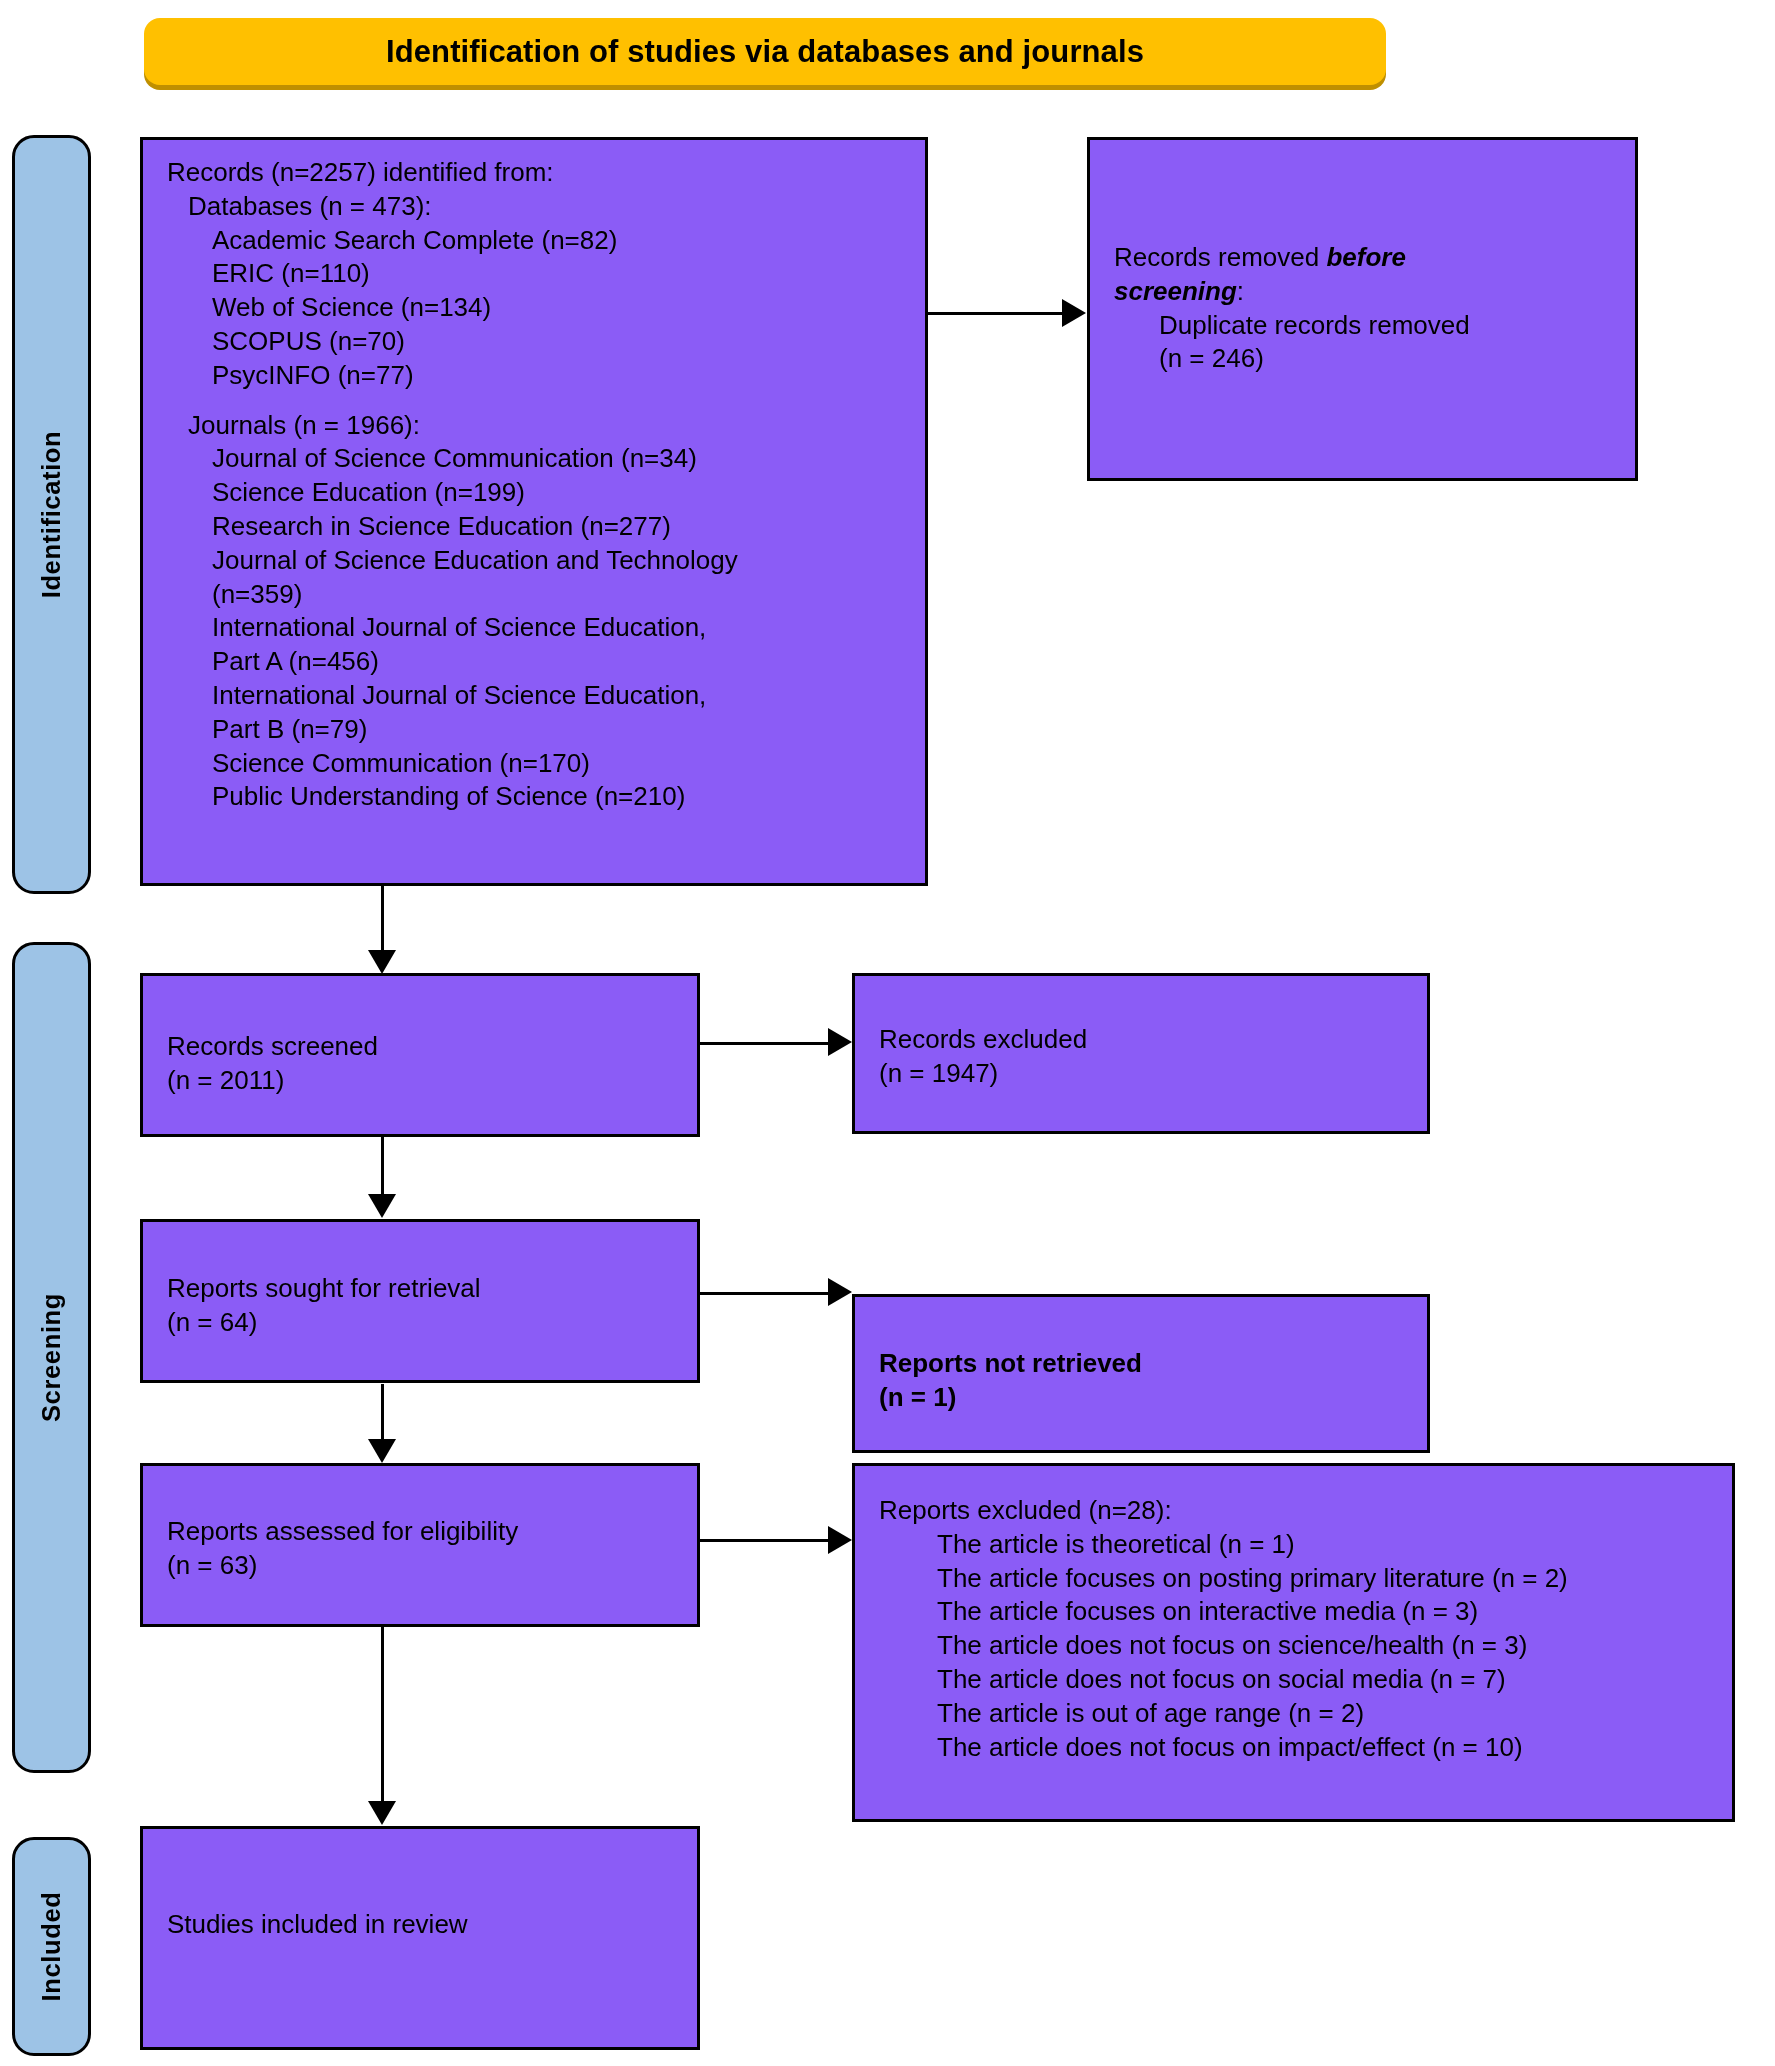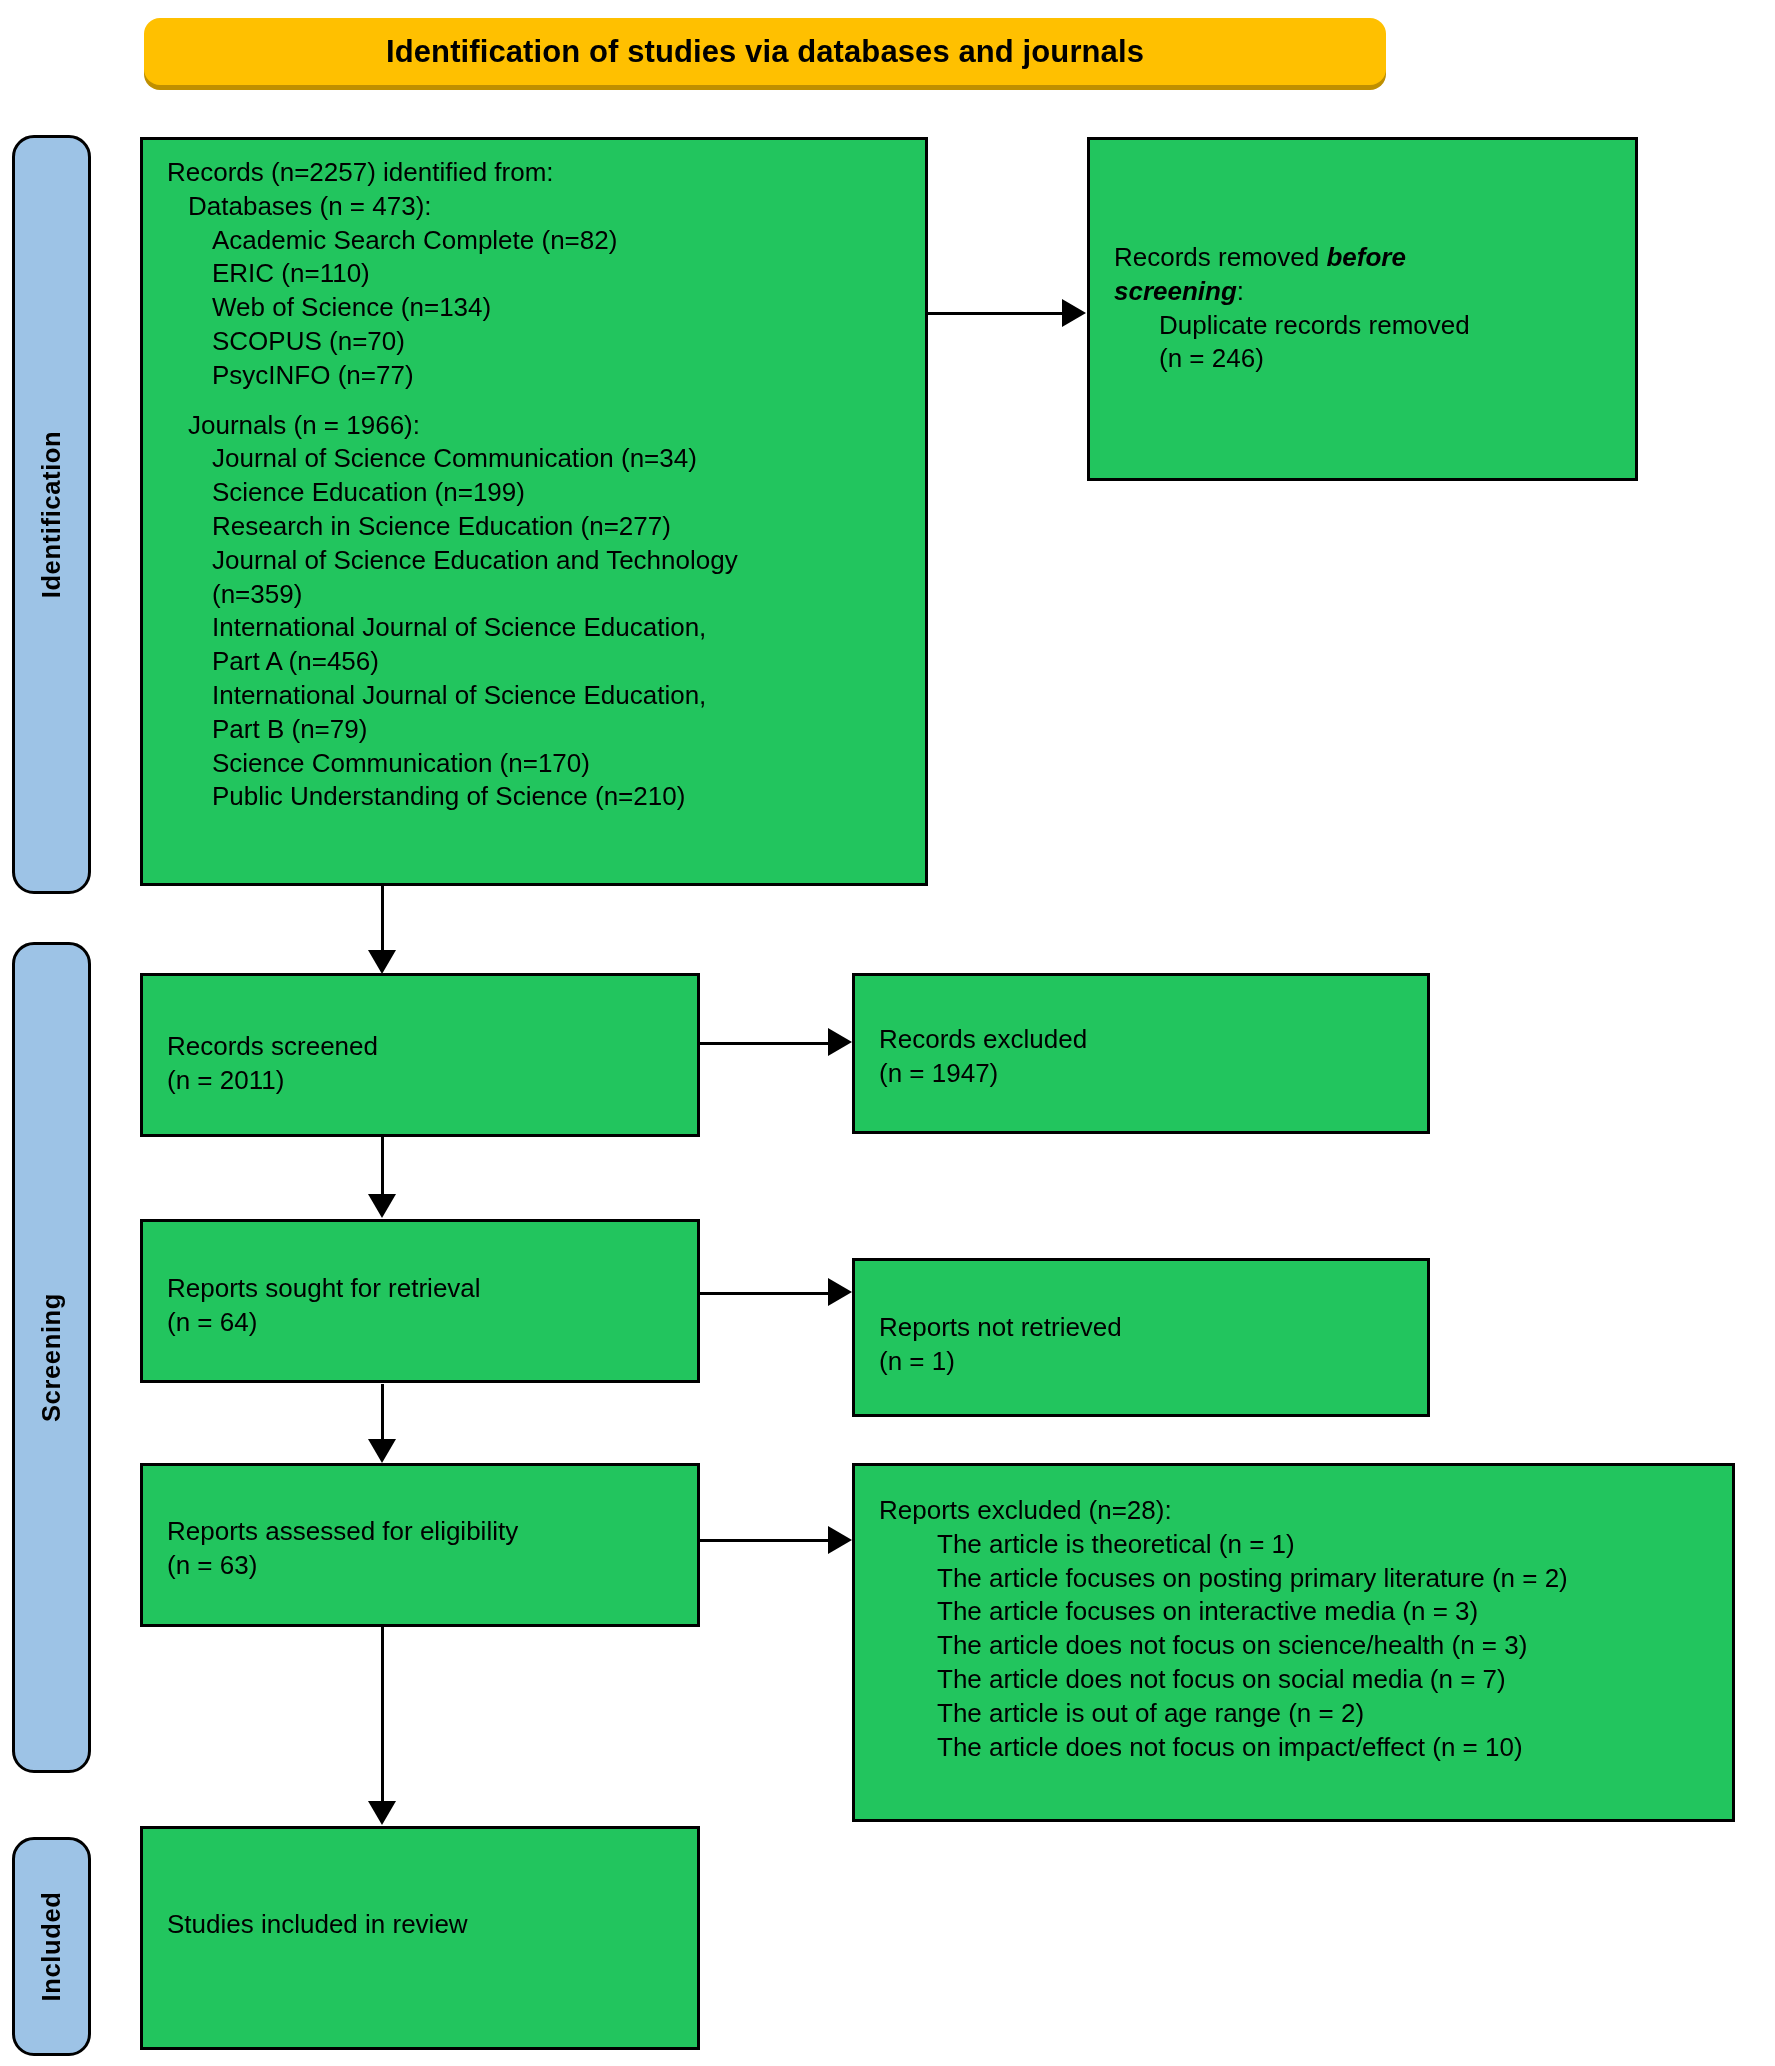--- a/index.html
+++ b/index.html
@@ -59,21 +59,21 @@
     letter-spacing: 0.6px;
     color: #000000;
   }
   #phase-identification { left: 12px; top: 135px; width: 73px; height: 753px; }
   #phase-screening      { left: 12px; top: 942px; width: 73px; height: 825px; }
   #phase-included       { left: 12px; top: 1837px; width: 73px; height: 213px; }
 
   
   .box {
     position: absolute;
-    background: #22c55e;
+    background: #8b5cf6;
     border: 3px solid #000000;
     box-sizing: border-box;
     padding: 0;
   }
   .box-inner {
     position: absolute;
     left: 24px;
     right: 16px;
   }
   .line {
@@ -87,21 +87,21 @@
   .ind-3 { padding-left: 58px; }
   .gap   { height: 16px; }
   .bi { font-weight: bold; font-style: italic; }
 
   
   #box-identification { left: 140px;  top: 137px;  width: 788px; height: 749px; }
   #box-removed        { left: 1087px; top: 137px;  width: 551px;  height: 344px;  }
   #box-screened       { left: 140px;  top: 973px; width: 560px;  height: 164px;  }
   #box-excluded       { left: 852px; top: 973px; width: 578px;  height: 161px;  }
   #box-sought         { left: 140px;  top: 1219px; width: 560px;  height: 164px;  }
-  #box-notretrieved   { left: 852px; top: 1258px; width: 578px;  height: 159px;  }
+  #box-notretrieved   { left: 852px; top: 1294px; width: 578px;  height: 159px; font-weight: bold;  }
   #box-assessed       { left: 140px;  top: 1463px; width: 560px;  height: 164px;  }
   #box-repexcluded    { left: 852px; top: 1463px; width: 883px; height: 359px;  }
   #box-included       { left: 140px;  top: 1826px; width: 560px;  height: 224px;  }
 
   
   #box-identification .box-inner { top: 16px; }
   #box-removed .box-inner        { top: 101px; }
   #box-screened .box-inner       { top: 54px; }
   #box-excluded .box-inner       { top: 47px; }
   #box-sought .box-inner         { top: 50px; }

